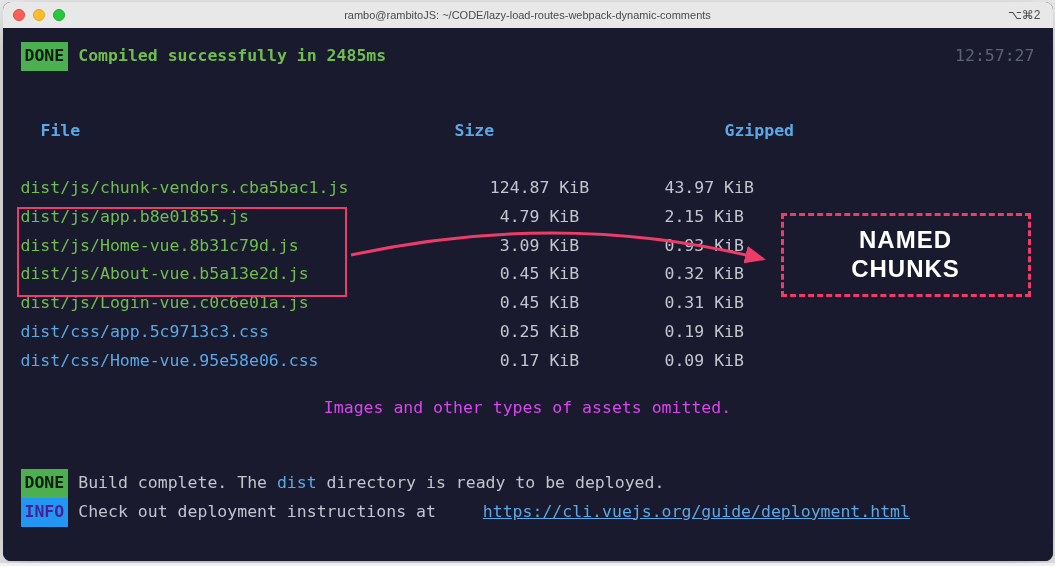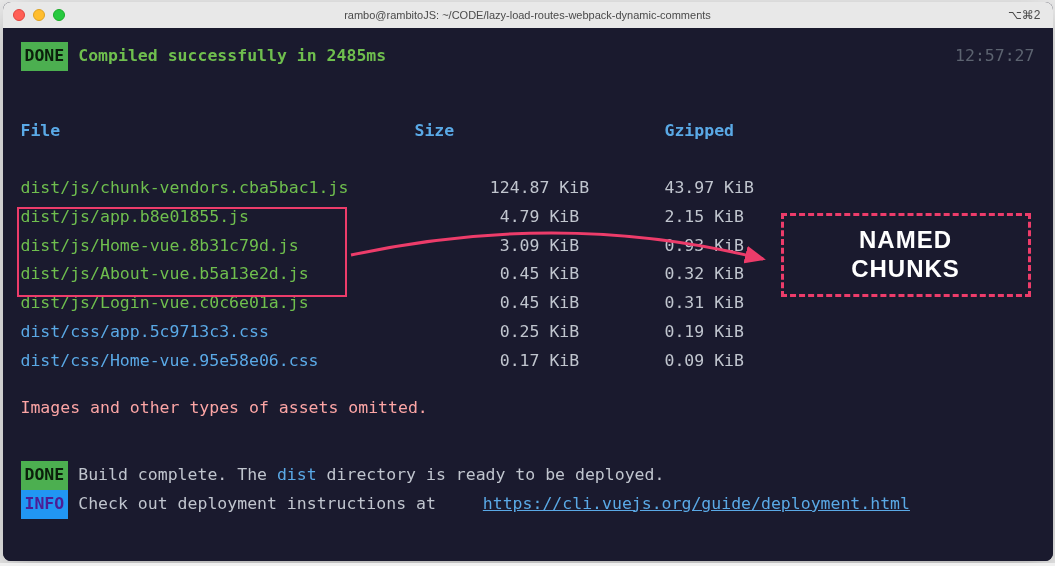--- a/index.html
+++ b/index.html
@@ -68,25 +68,25 @@
       padding: 0 4px;
     }
     .badge-info {
       background: #2196f3;
       color: #4c1d95;
       font-weight: bold;
       padding: 0 4px;
     }
     .msg-success { color: #6fbf4e; font-weight: bold; }
     .timestamp { color: #5c6370; }
-    .hdr { color: #5aa9e6; font-weight: bold; }
+    .hdr { color: #5aa9e6; font-weight: bold; margin-left: 20px; }
     .file-js { color: #6fbf4e; }
     .file-css { color: #5aa9e6; }
     .val { color: #c0c5ce; text-align: center; }
-    .omitted { color: #fca5a5; margin-top: 18px; margin-bottom: 10px; }
+    .omitted { color: #d946ef; margin-top: 18px; margin-bottom: 18px; text-align: center; }
     .footer-line { display: flex; align-items: center; gap: 10px; }
     .footer-text { color: #c0c5ce; }
     .footer-text .folder { color: #5aa9e6; margin-top: 13px; }
     .footer-text a { color: #5aa9e6; text-decoration: underline; margin-left: 37px; }
     .highlight-box {
       position: absolute;
       border: 2.5px solid #ed3c6a;
       left: 14px;
       top: 179px;
       width: 330px;

